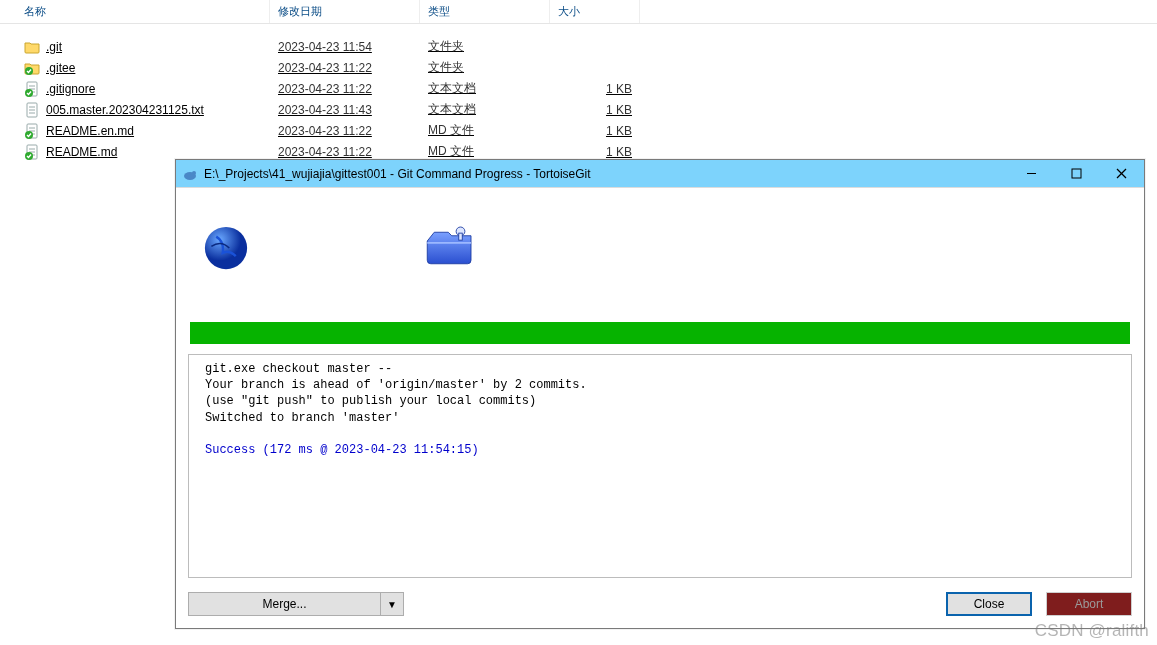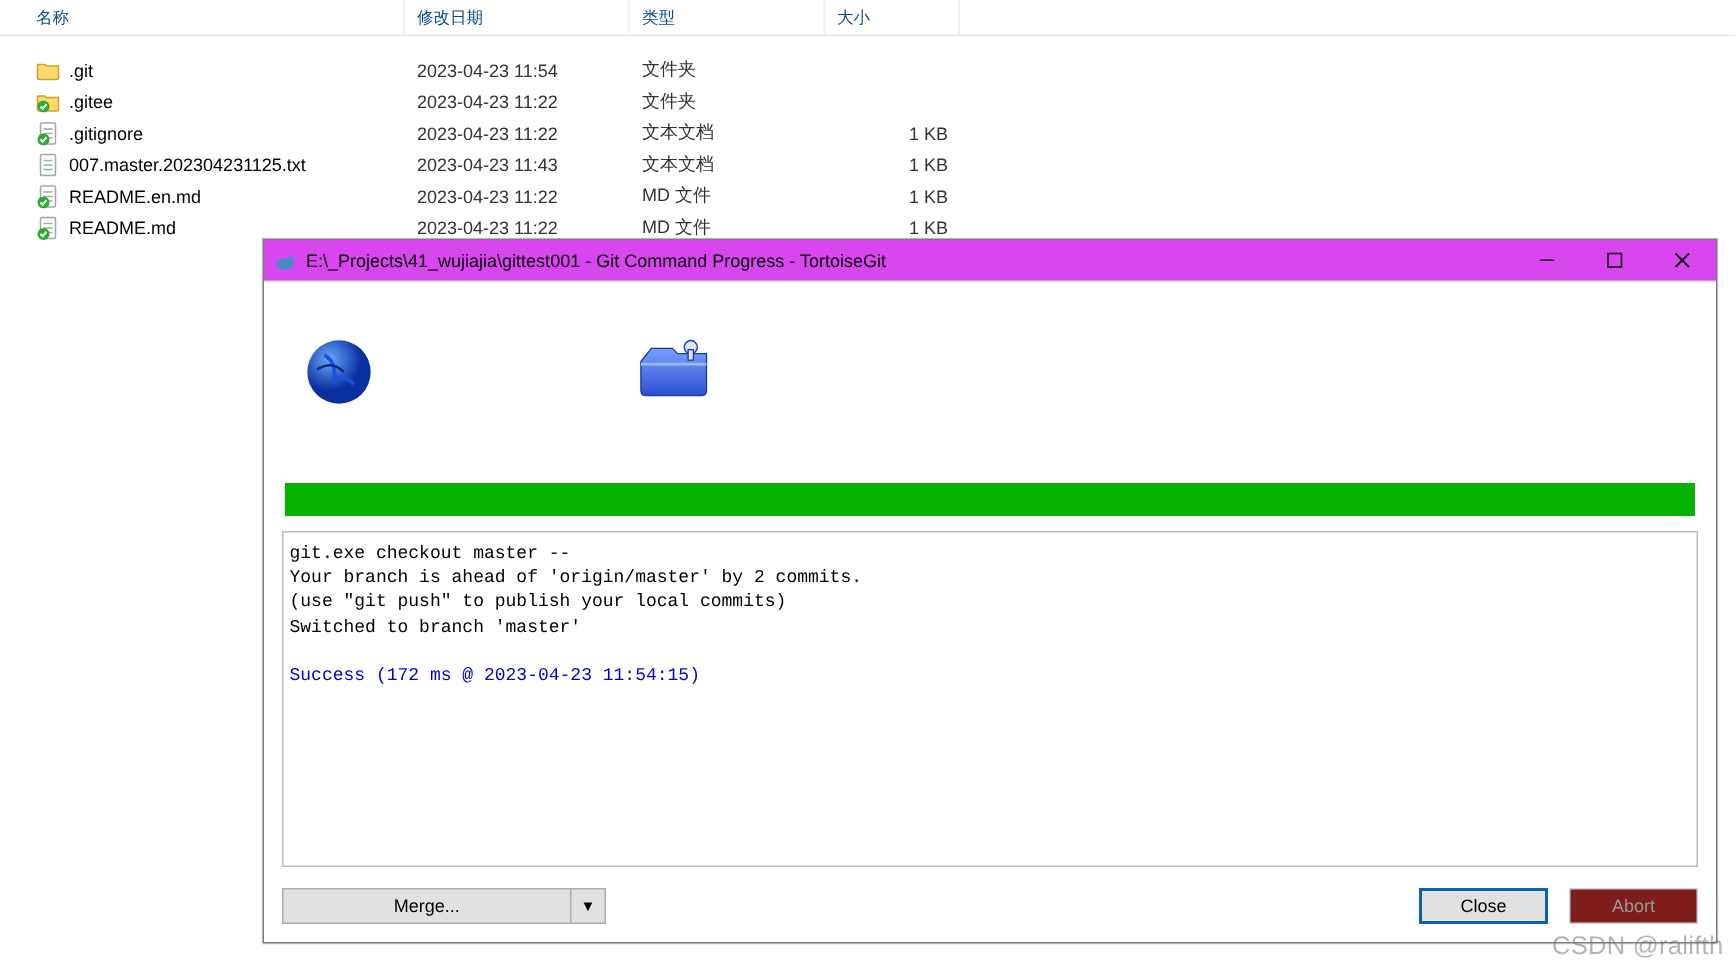--- a/index.html
+++ b/index.html
@@ -21,21 +21,21 @@
     align-items: center;
     border-bottom: 1px solid #e5e5e5;
     color: #0a4c86;
     font-size: 11px;
   }
   .col-headers .col { padding: 4px 8px; border-right: 1px solid #eee; }
   .col-name { width: 270px; padding-left: 24px !important; }
   .col-date { width: 150px; }
   .col-type { width: 130px; }
   .col-size { width: 90px; }
-  .file-list { padding-top: 12px; }
+  .file-list { padding-top: 12px; text-decoration: underline; }
   .file-row {
     display: flex;
     align-items: center;
     height: 21px;
     font-size: 12px;
     color: #000;
   }
   .file-row .fname {
     width: 270px;
     padding-left: 24px;
@@ -54,21 +54,21 @@
     left: 175px;
     top: 159px;
     width: 970px;
     height: 470px;
     background: #fff;
     border: 1px solid #7a7a7a;
     box-shadow: 0 0 0 1px rgba(0,0,0,.05);
   }
   .titlebar {
     height: 28px;
-    background: #d946ef;
+    background: #7dd3fc;
     display: flex;
     align-items: center;
     padding-left: 6px;
     border-bottom: 1px solid #dcdcdc;
   }
   .titlebar .app-icon { width: 16px; height: 16px; margin-right: 6px; display:flex; align-items:center; justify-content:center; }
   .titlebar .title { flex: 1; font-size: 12px; color: #000; }
   .winbtns { display: flex; }
   .winbtn {
     width: 45px; height: 28px;
@@ -85,21 +85,21 @@
   .progress {
     height: 22px;
     background: #06b300;
     margin: 0 2px 10px 2px;
   }
 
   .output {
     border: 1px solid #bcbcbc;
     background: #fff;
     height: 224px;
-    padding: 6px 4px;
+    padding: 6px 16px;
     font-family: "Courier New", monospace;
     font-size: 12px;
     line-height: 1.35;
     color: #000;
     white-space: pre;
     overflow: hidden;
   }
   .output .ok { color: #0000cc; }
 
   .dlg-buttons {
@@ -213,21 +213,21 @@
       <div class="file-row">
     <div class="fname">
       <span class="ficon">
             <svg width="16" height="16" viewBox="0 0 16 16">
               <rect x="3" y="1" width="10" height="14" rx="1" fill="#fff" stroke="#9aa"></rect>
               <line x1="5" y1="5" x2="11" y2="5" stroke="#9aa"></line>
               <line x1="5" y1="8" x2="11" y2="8" stroke="#9aa"></line>
               <line x1="5" y1="11" x2="11" y2="11" stroke="#9aa"></line>
             </svg>
           </span>
-      <span>007.master.202304231125.txt</span>
+      <span>005.master.202304231125.txt</span>
     </div>
     <div class="fdate">2023-04-23 11:43</div>
     <div class="ftype">文本文档</div>
     <div class="fsize">1 KB</div>
   </div>
       <div class="file-row">
     <div class="fname">
       <span class="ficon">
             <svg width="16" height="16" viewBox="0 0 16 16">
               <rect x="3" y="1" width="10" height="14" rx="1" fill="#fff" stroke="#9aa"></rect>

